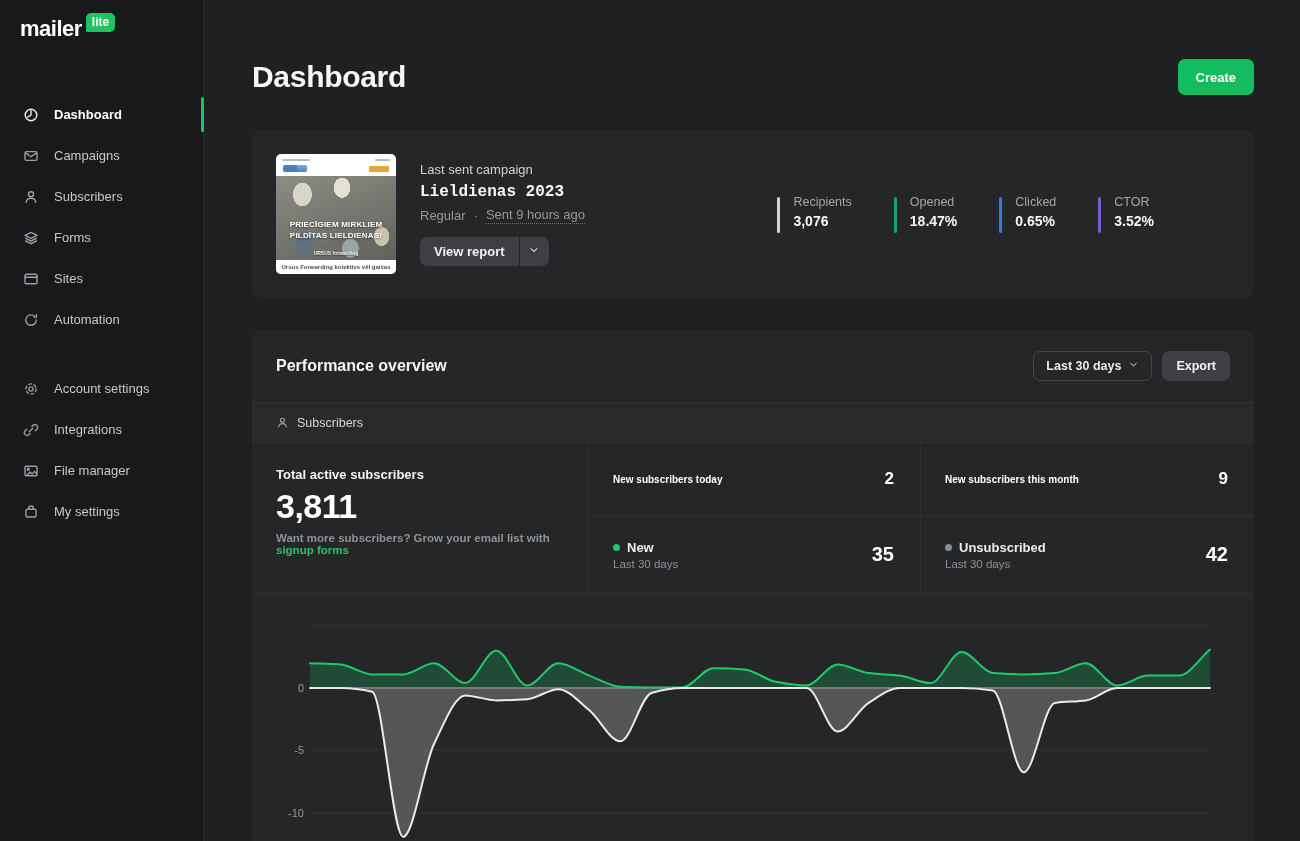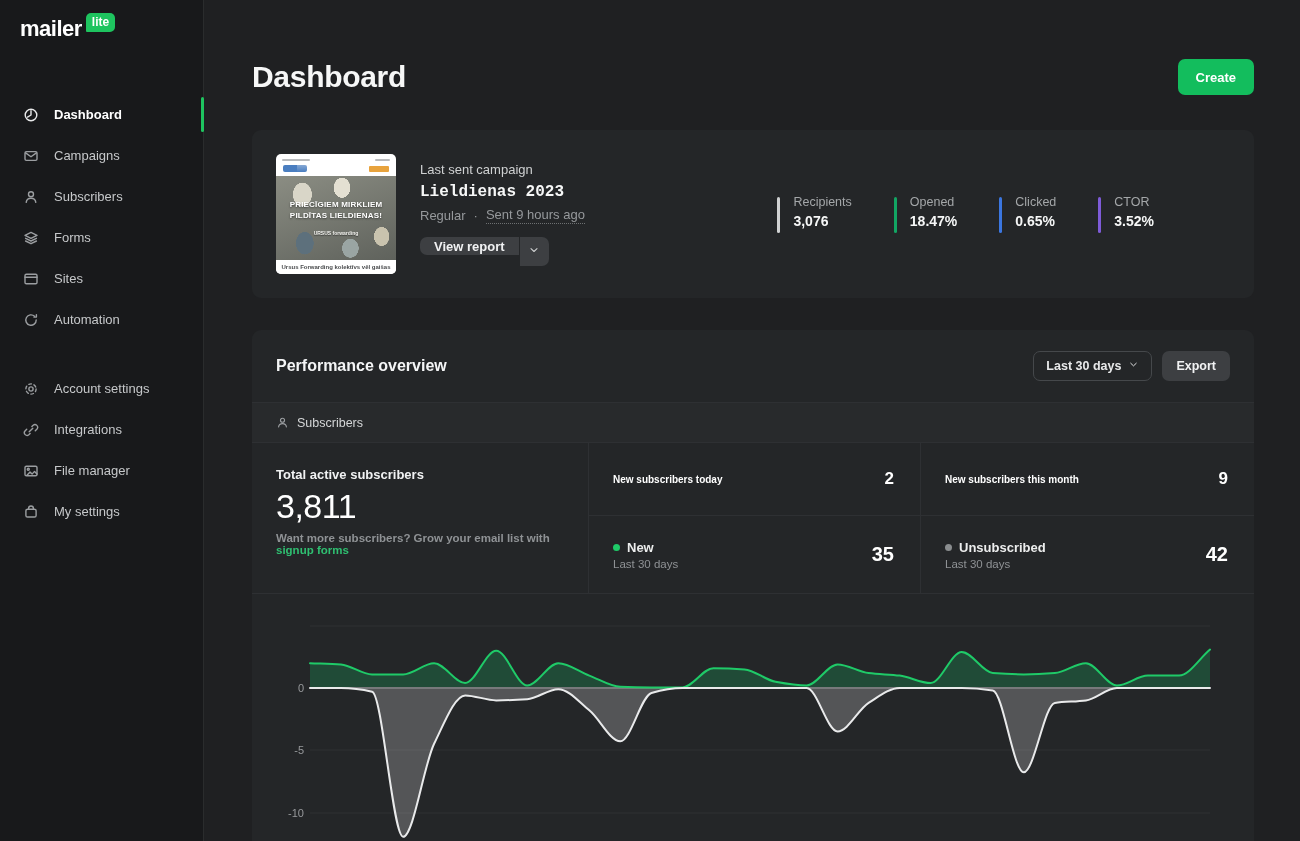--- a/index.html
+++ b/index.html
@@ -56,21 +56,21 @@
     width:120px; height:120px; background:#fff; border-radius:5px; overflow:hidden;
     display:flex; flex-direction:column; flex-shrink:0; cursor:pointer;
   }
   .thumb-top { display:flex; justify-content:space-between; padding:5px 6px 2px; }
   .thumb-top i { display:block; height:2px; background:#b9bbbd; border-radius:1px; }
   .thumb-row { display:flex; justify-content:space-between; align-items:center; padding:2px 7px 4px; }
   .thumb-logo { width:24px; height:7px; background:
       linear-gradient(90deg,#4a7ec0 0 60%, transparent 60%), linear-gradient(#86a8d4,#4a7ec0); border-radius:2px; }
   .thumb-btn { width:20px; height:6px; background:#e8a33d; border-radius:1px; }
   .thumb-photo {
-    flex:1; position:relative; display:flex; flex-direction:column; align-items:center; justify-content:center;
+    flex:1; position:relative; display:flex; flex-direction:column; align-items:center; justify-content:flex-end;
     background:
       radial-gradient(ellipse 16px 20px at 22% 22%, #d9d6c8 0 58%, transparent 60%),
       radial-gradient(ellipse 14px 17px at 55% 14%, #e4e0d2 0 58%, transparent 60%),
       radial-gradient(ellipse 15px 19px at 24% 80%, #5d707c 0 58%, transparent 60%),
       radial-gradient(ellipse 14px 16px at 62% 86%, #9aa5a3 0 58%, transparent 60%),
       radial-gradient(ellipse 13px 16px at 88% 72%, #c9c3ae 0 58%, transparent 60%),
       linear-gradient(160deg,#8b8d83,#5f625c);
     padding:4px;
   }
   .thumb-headline {
@@ -81,21 +81,21 @@
   .thumb-footer { height:14px; background:#fff; display:flex; align-items:center; justify-content:center; }
   .thumb-footer span { color:#4a4c4e; font-size:6px; font-weight:bold; }
 
   .campaign-info { margin-left:24px; }
   .ci-label { color:#cfd1d2; font-size:13px; }
   .ci-name { color:#f6f7f7; font-size:16px; font-weight:bold; margin-top:6px;font-family:Liberation Mono, monospace; }
   .ci-meta { color:#96999c; font-size:13px; margin-top:6px; display:flex; align-items:center; gap:8px; }
   .dotted { border-bottom:1px dotted #6d7072; padding-bottom:1px; cursor:default; }
   .ci-actions { display:flex; margin-top:13px; gap:1px; }
   .btn-report {
-    background:#3d3f42; color:#f1f2f3; border:none; height:18px; padding:0 14px;
+    background:#3d3f42; color:#f1f2f3; border:none; height:29px; padding:0 14px;
     font-size:13px; font-weight:bold; border-radius:7px 0 0 7px; cursor:pointer; font-family:inherit;
   }
   .btn-report-caret {
     background:#3d3f42; color:#cfd1d2; border:none; width:29px; height:29px;
     border-radius:0 7px 7px 0; cursor:pointer; display:flex; align-items:center; justify-content:center;
   }
   .campaign-stats { margin-left:auto; margin-right:76px; display:flex; gap:42px; }
   .stat { display:flex; }
   .stat-bar { width:3px; height:36px; border-radius:2px; margin-right:13px; margin-top:2px; }
   .stat-label { color:#a4a7a9; font-size:12.5px; }
@@ -120,21 +120,21 @@
     border-top:1px solid #2e3033; border-bottom:1px solid #2e3033;
     display:flex; align-items:center; padding:0 24px;
   }
   .tab { display:flex; align-items:center; gap:8px; color:#d4d6d7; font-size:12.5px; cursor:pointer; }
   .tab .icn { color:#9b9ea1; display:flex; }
 
   .stats-grid { display:grid; grid-template-columns:336px 332px 334px; grid-template-rows:72px 78px; border-bottom:1px solid #2e3033; }
   .cell { padding:0 26px 0 24px; }
   .cell-total { grid-row:1 / span 2; padding-top:24px; }
   .ct-label { color:#f1f2f3; font-size:13px; font-weight:bold; }
-  .ct-value { color:#ffffff; font-size:34px; font-weight:normal; margin-top:5px; letter-spacing:-0.5px; }
+  .ct-value { color:#ffffff; font-size:34px; font-weight:bold; margin-top:5px; letter-spacing:-0.5px; }
   .ct-hint { color:#8f9295; font-size:11.5px; font-weight:bold; margin-top:6px; }
   .ct-hint a { color:#2fbf71; text-decoration:none; cursor:pointer; }
   .cell-kpi { border-left:1px solid #2e3033; display:flex; align-items:center; justify-content:space-between; }
   .cell-kpi.row2 { border-top:1px solid #2e3033; }
   .kpi-label { color:#ffffff; font-size:10px; font-weight:bold; }
   .kpi-value { color:#ffffff; font-size:17px; font-weight:bold; }
   .kpi-value.big { font-size:20px; }
   .legend { display:flex; flex-direction:column; gap:3px; }
   .legend-top { display:flex; align-items:center; gap:7px; }
   .legend-dot { width:7px; height:7px; border-radius:50%; }

